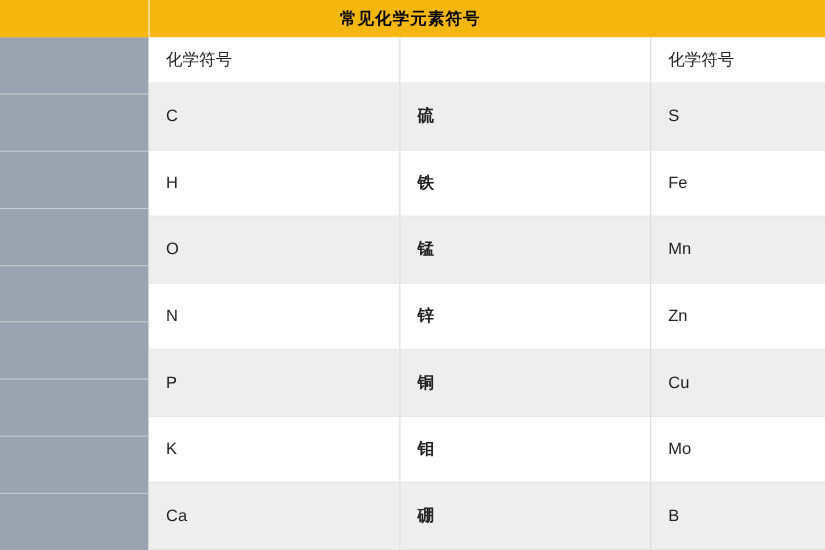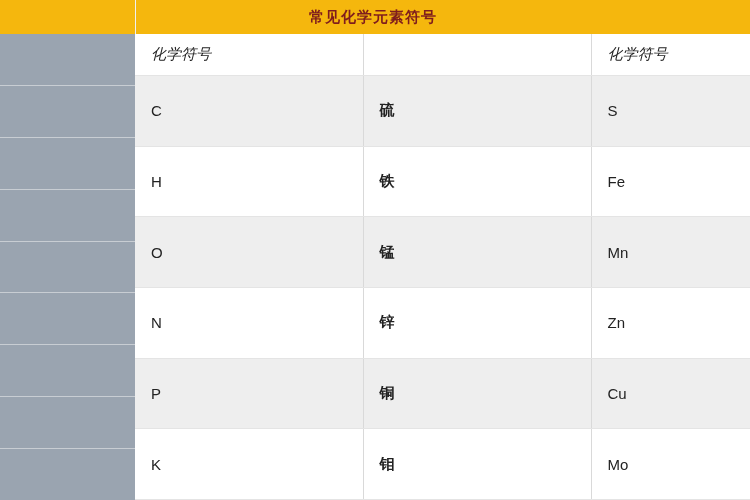--- a/index.html
+++ b/index.html
@@ -29,21 +29,21 @@
     background: #f5b70d;
   }
   .header-left-gap {
     width: 135px;
     flex: 0 0 135px;
     background: #f5b70d;
     border-right: 1px solid #f0f0f0;
   }
   .header-title {
     flex: 1 1 auto;
-    color: #7f1d1d;
+    color: #000000;
     font-size: 15px;
     font-weight: bold;
     letter-spacing: 1px;
     display: flex;
     align-items: center;
     justify-content: center;
     padding-right: 140px;
     box-sizing: border-box;
   }
   
@@ -93,21 +93,20 @@
   }
   table.elements th:last-child,
   table.elements td:last-child {
     border-right: none;
   }
   table.elements thead th {
     height: 41px;
     font-weight: normal;
     background: #ffffff;
     font-size: 15px;
-    font-style: italic;
   }
   table.elements tbody tr { height: 51px; }
   table.elements tbody tr.odd td { background: #eeeeee; }
   table.elements tbody tr.even td { background: #ffffff; }
   td.name-cell { font-weight: bold; }
 </style>
 </head>
 <body>
 
 <div class="page">
@@ -169,18 +168,23 @@
           <tr class="odd">
             <td>P</td>
             <td class="name-cell">铜</td>
             <td>Cu</td>
           </tr>
           <tr class="even">
             <td>K</td>
             <td class="name-cell">钼</td>
             <td>Mo</td>
           </tr>
+          <tr class="odd">
+            <td>Ca</td>
+            <td class="name-cell">硼</td>
+            <td>B</td>
+          </tr>
         </tbody>
       </table>
     </div>
 
   </div>
 </div>
 
 </body></html>

